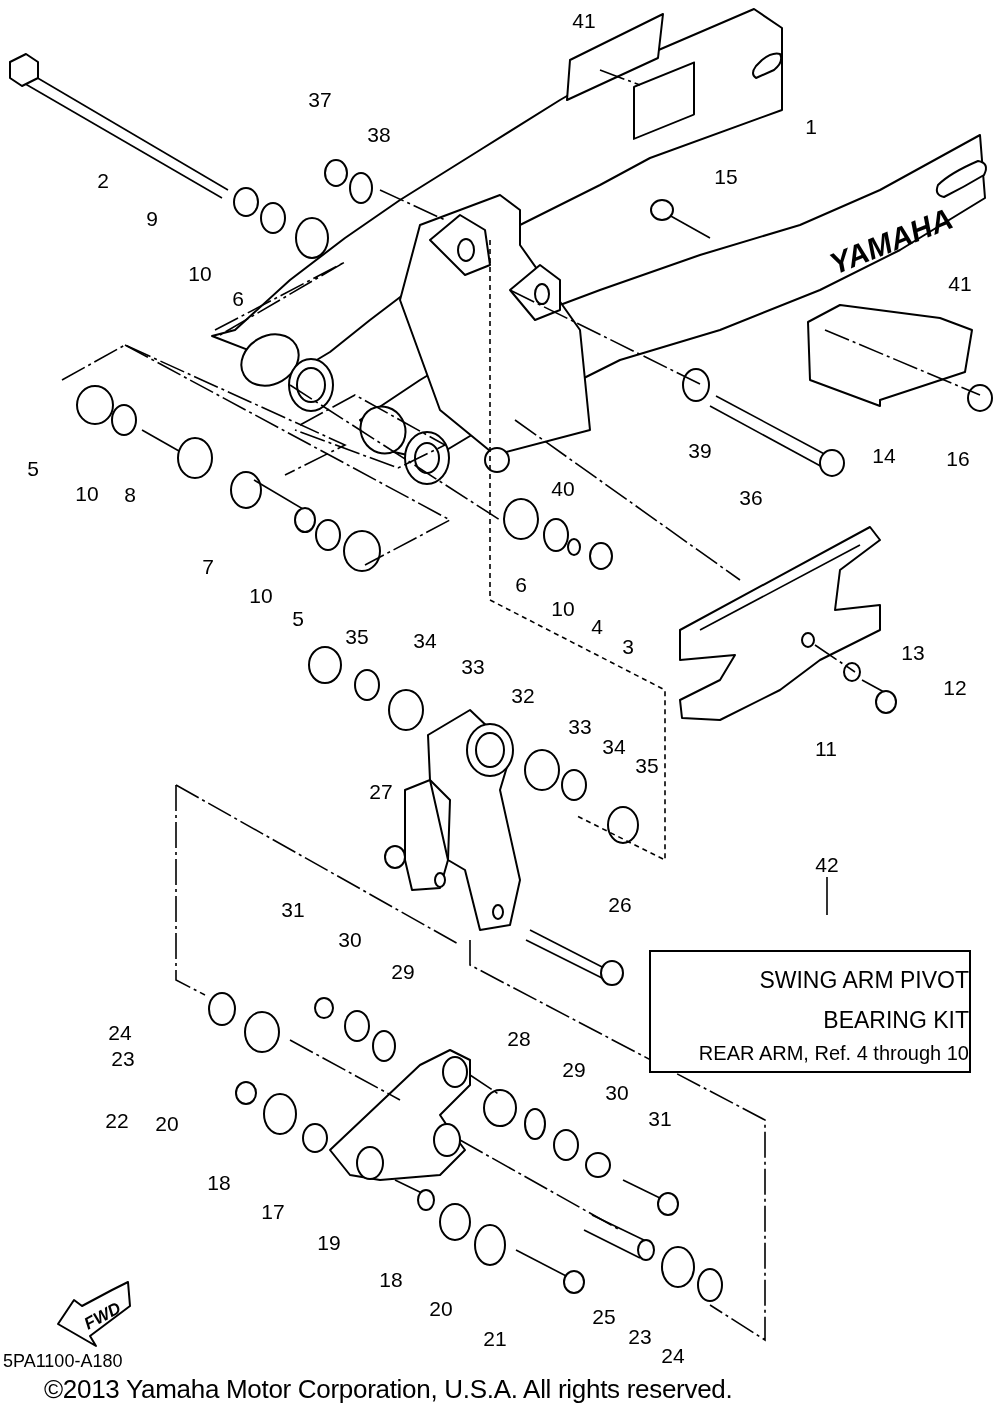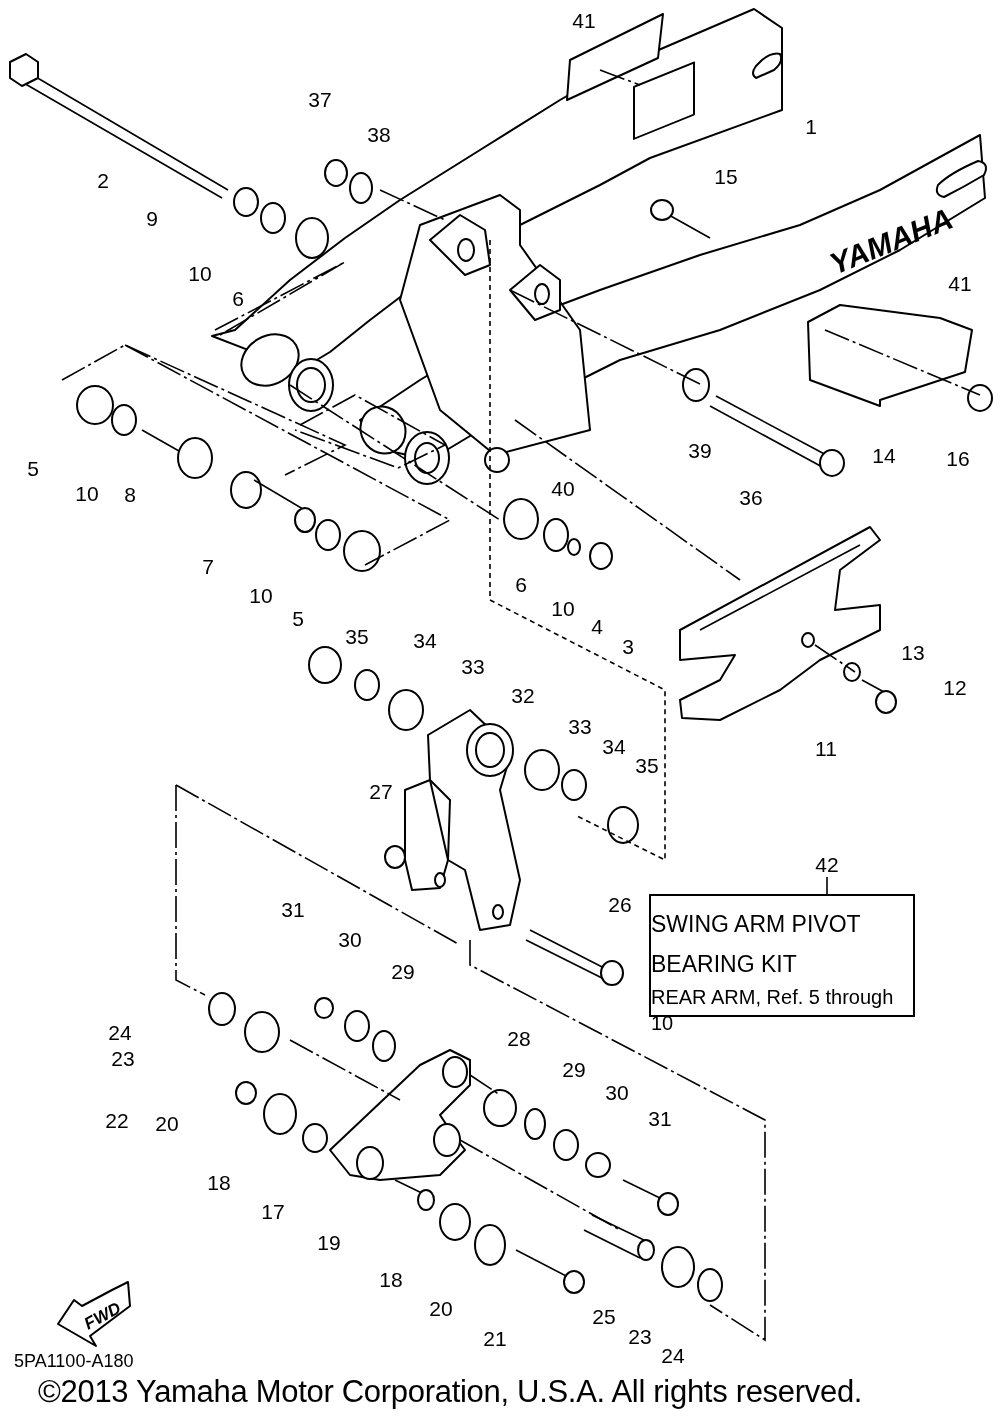--- a/index.html
+++ b/index.html
@@ -8,26 +8,26 @@
   #diagram { position:absolute; left:0; top:0; width:1000px; height:1418px; }
   #diagram .part { fill:#fff; stroke:#000; stroke-width:2; stroke-linejoin:round; }
   #diagram .thin { fill:none; stroke:#000; stroke-width:1.6; }
   #diagram .dash { fill:none; stroke:#000; stroke-width:1.6; stroke-dasharray:26 4 3 4; }
   #diagram .dot  { fill:none; stroke:#000; stroke-width:1.6; stroke-dasharray:5 4; }
   #diagram .leader { stroke:#000; stroke-width:1.6; fill:none; }
   #diagram .callout { font-family:"Liberation Sans", sans-serif; font-size:21px; fill:#000; }
   #diagram .logo { font-family:"Liberation Sans", sans-serif; font-weight:bold; font-style:italic; font-size:30px; fill:#000; }
   #diagram .fwd { font-family:"Liberation Sans", sans-serif; font-weight:bold; font-style:italic; font-size:17px; fill:#000; }
 
-  .kit-box { position:absolute; left:649px; top:894px; width:266px; height:123px;
-             border:2px solid #000; box-sizing:border-box; text-align:left; background:#fff; }
+  .kit-box { position:absolute; left:649px; top:950px; width:322px; height:123px;
+             border:2px solid #000; box-sizing:border-box; text-align:right; background:#fff; }
   .kit-title { font-size:23px; line-height:28px; margin-top:14px; }
   .kit-sub { font-size:20px; line-height:26px; margin-top:6px; }
-  .diagram-code { position:absolute; left:14px; top:1351px; font-size:18px; }
-  .copyright { position:absolute; left:38px; top:1374px; font-size:31px; letter-spacing:-0.3px; white-space:nowrap; }
+  .diagram-code { position:absolute; left:3px; top:1351px; font-size:18px; }
+  .copyright { position:absolute; left:44px; top:1374px; font-size:26px; letter-spacing:-0.3px; white-space:nowrap; }
 </style>
 </head>
 <body>
 
 <svg id="diagram" viewBox="0 0 1000 1418" xmlns="http://www.w3.org/2000/svg">
 
   <g>
 
     <path class="part" d="M212,336 L235,330 L290,280 L345,238 L400,200 L480,150 L560,100 L612,70 L754,9 L782,28 L782,110 L650,158 L600,185 L520,225 L470,250 L420,282 L370,320 L330,352 L300,370 Z"></path>
     <rect class="part" x="634" y="93" width="60" height="52" transform="skewY(-22) translate(0,250)"></rect>
@@ -262,17 +262,17 @@
       <text class="callout" x="563" y="490" text-anchor="middle" dominant-baseline="middle">40</text>
       <text class="callout" x="584" y="22" text-anchor="middle" dominant-baseline="middle">41</text>
       <text class="callout" x="960" y="285" text-anchor="middle" dominant-baseline="middle">41</text>
       <text class="callout" x="827" y="866" text-anchor="middle" dominant-baseline="middle">42</text>
     </g>
 </svg>
 
 <div class="kit-box">
   <div class="kit-title">SWING ARM PIVOT</div>
   <div class="kit-title" style="margin-top:12px">BEARING KIT</div>
-  <div class="kit-sub">REAR ARM, Ref. 5 through 10</div>
+  <div class="kit-sub">REAR ARM, Ref. 4 through 10</div>
 </div>
 
 <div class="diagram-code">5PA1100-A180</div>
 <div class="copyright">©2013 Yamaha Motor Corporation, U.S.A. All rights reserved.</div>
 
 </body></html>

